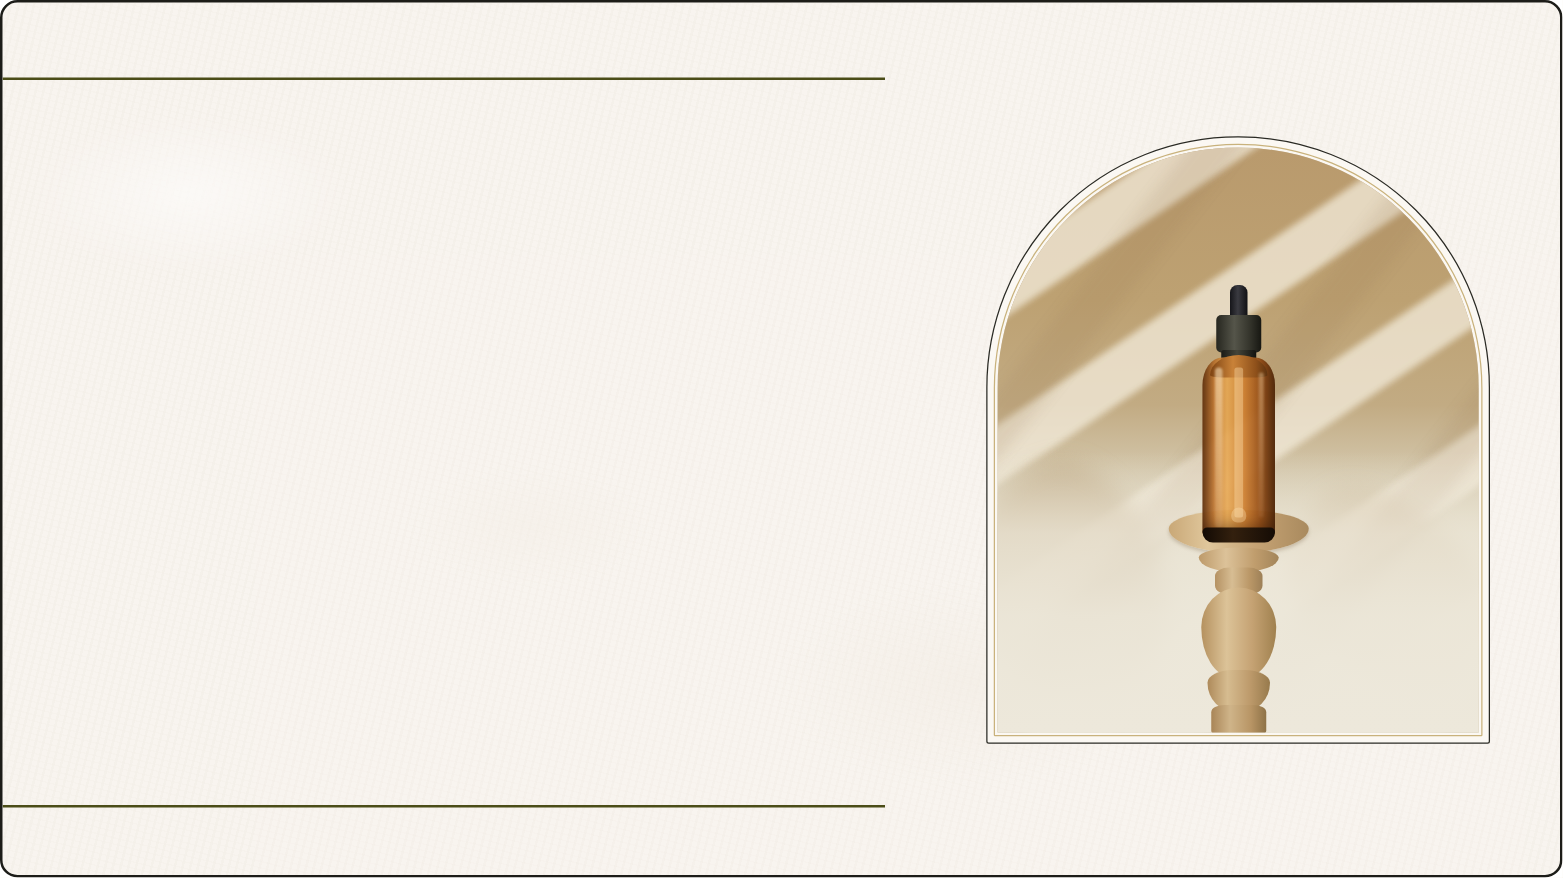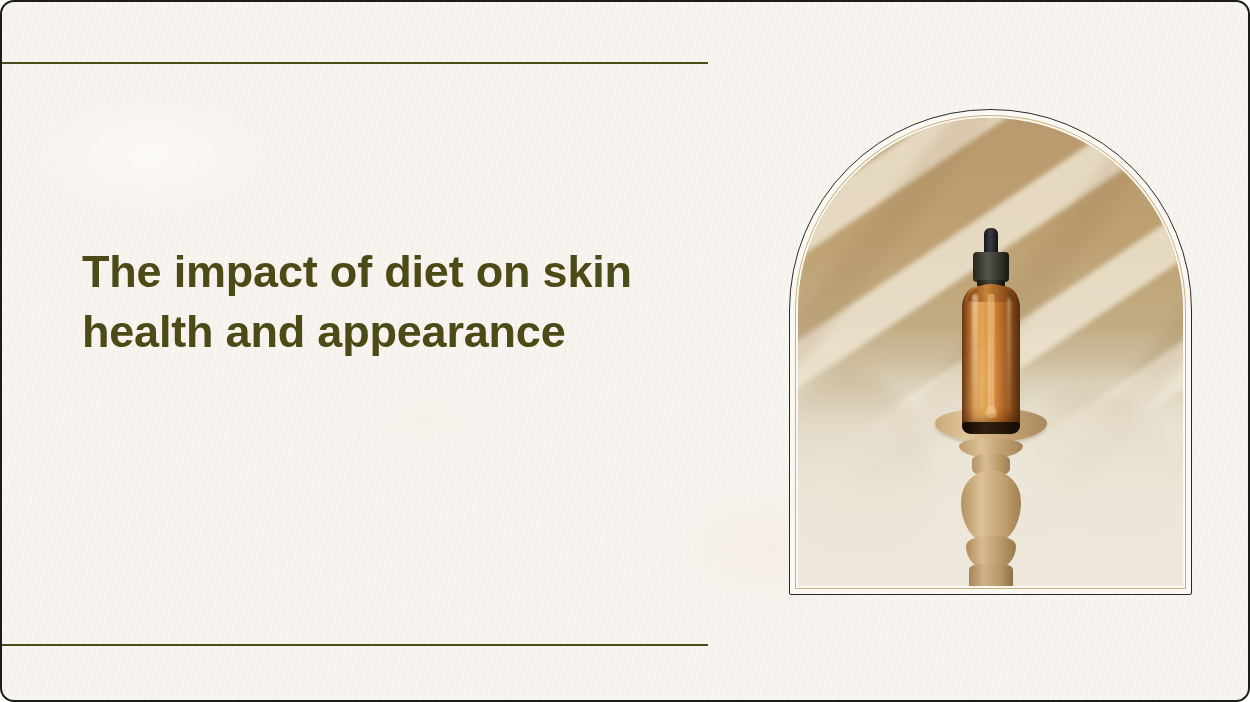--- a/index.html
+++ b/index.html
@@ -349,23 +349,20 @@
   }
 </style>
 </head>
 <body>
 
 <div class="slide">
 
   <div class="rule rule-top"></div>
   <div class="rule rule-bottom"></div>
 
-  <div class="title-block">
-    <h1 class="title">The impact of diet on skin health and appearance</h1>
-  </div>
 
   <div class="photo-frame">
     <div class="photo-outline">
 
       <div class="photo">
         <div class="photo-bg"></div>
         <div class="photo-bands"></div>
         <div class="photo-bands2"></div>
         <div class="photo-blob-a"></div>
         <div class="photo-blob-b"></div>

